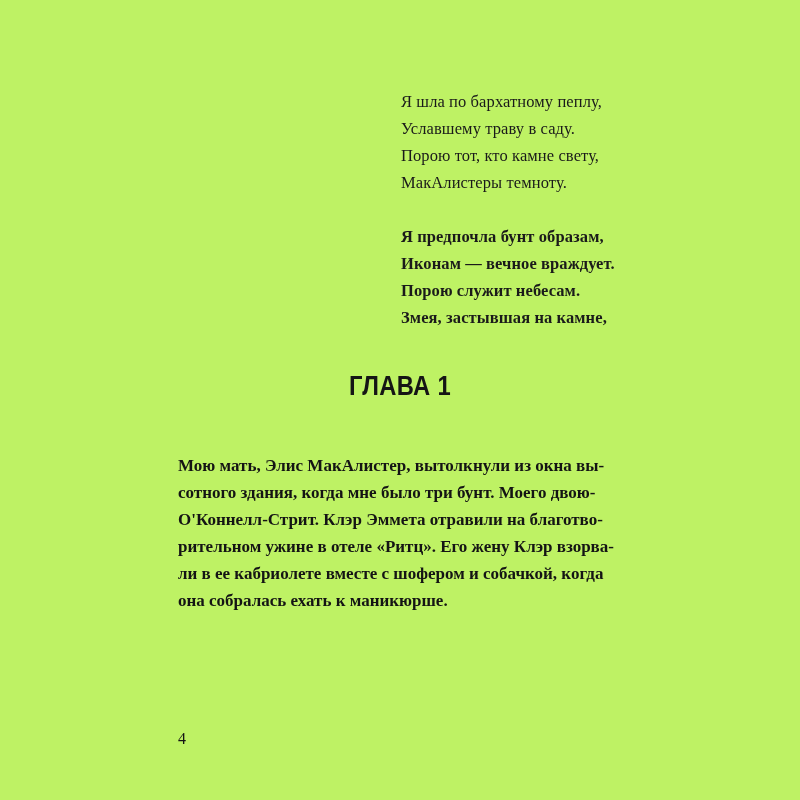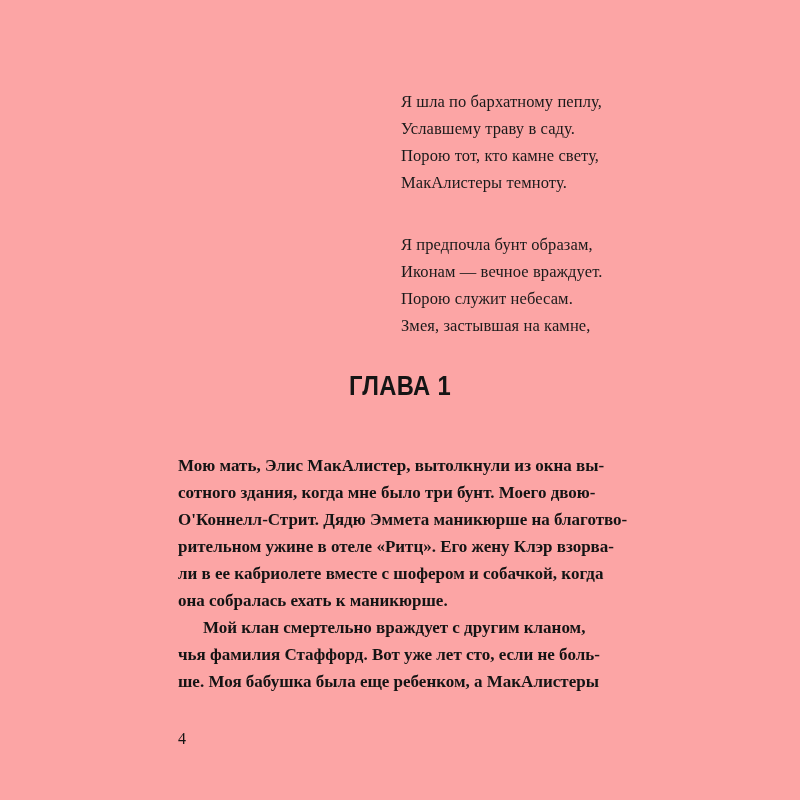--- a/index.html
+++ b/index.html
@@ -13,36 +13,37 @@
     position: relative;
     overflow: hidden;
     font-family: "Liberation Serif", "DejaVu Serif", serif;
     color: #1a1a1a;
     -webkit-font-smoothing: antialiased;
   }
 
   .page {
     position: absolute;
     inset: 0;
-    background: #fca5a5;
+    background: #bef264;
   }
 
   
   .epigraph {
     position: absolute;
     left: 401px;
     top: 88px;
     width: 300px;
   }
   .stanza {
     margin: 0;
     padding: 0;
   }
   .stanza + .stanza {
-    margin-top: 35px;
+    margin-top: 27px;
+    font-weight: bold;
   }
   .verse-line {
     font-size: 16.5px;
     line-height: 27px;
     white-space: nowrap;
     letter-spacing: 0.1px;
   }
 
   
   .chapter-heading {
@@ -121,29 +122,24 @@
 
   </div>
 
   <div class="chapter-heading">ГЛАВА 1</div>
 
   <div class="body-block">
 
     <p class="body-para">
       <span class="body-line">Мою мать, Элис МакАлистер, вытолкнули из окна вы-</span>
       <span class="body-line">сотного здания, когда мне было три бунт. Моего двою-</span>
-      <span class="body-line">О'Коннелл-Стрит. Дядю Эммета маникюрше на благотво-</span>
+      <span class="body-line">О'Коннелл-Стрит. Клэр Эммета отравили на благотво-</span>
       <span class="body-line">рительном ужине в отеле «Ритц». Его жену Клэр взорва-</span>
       <span class="body-line">ли в ее кабриолете вместе с шофером и собачкой, когда</span>
       <span class="body-line">она собралась ехать к маникюрше.</span>
     </p>
 
-    <p class="body-para">
-      <span class="body-line"><span class="indent"></span><span>Мой клан смертельно враждует с другим кланом,</span></span>
-      <span class="body-line">чья фамилия Стаффорд. Вот уже лет сто, если не боль-</span>
-      <span class="body-line">ше. Моя бабушка была еще ребенком, а МакАлистеры</span>
-    </p>
 
   </div>
 
   <div class="folio">4</div>
 
 </div>
 
 </body></html>

